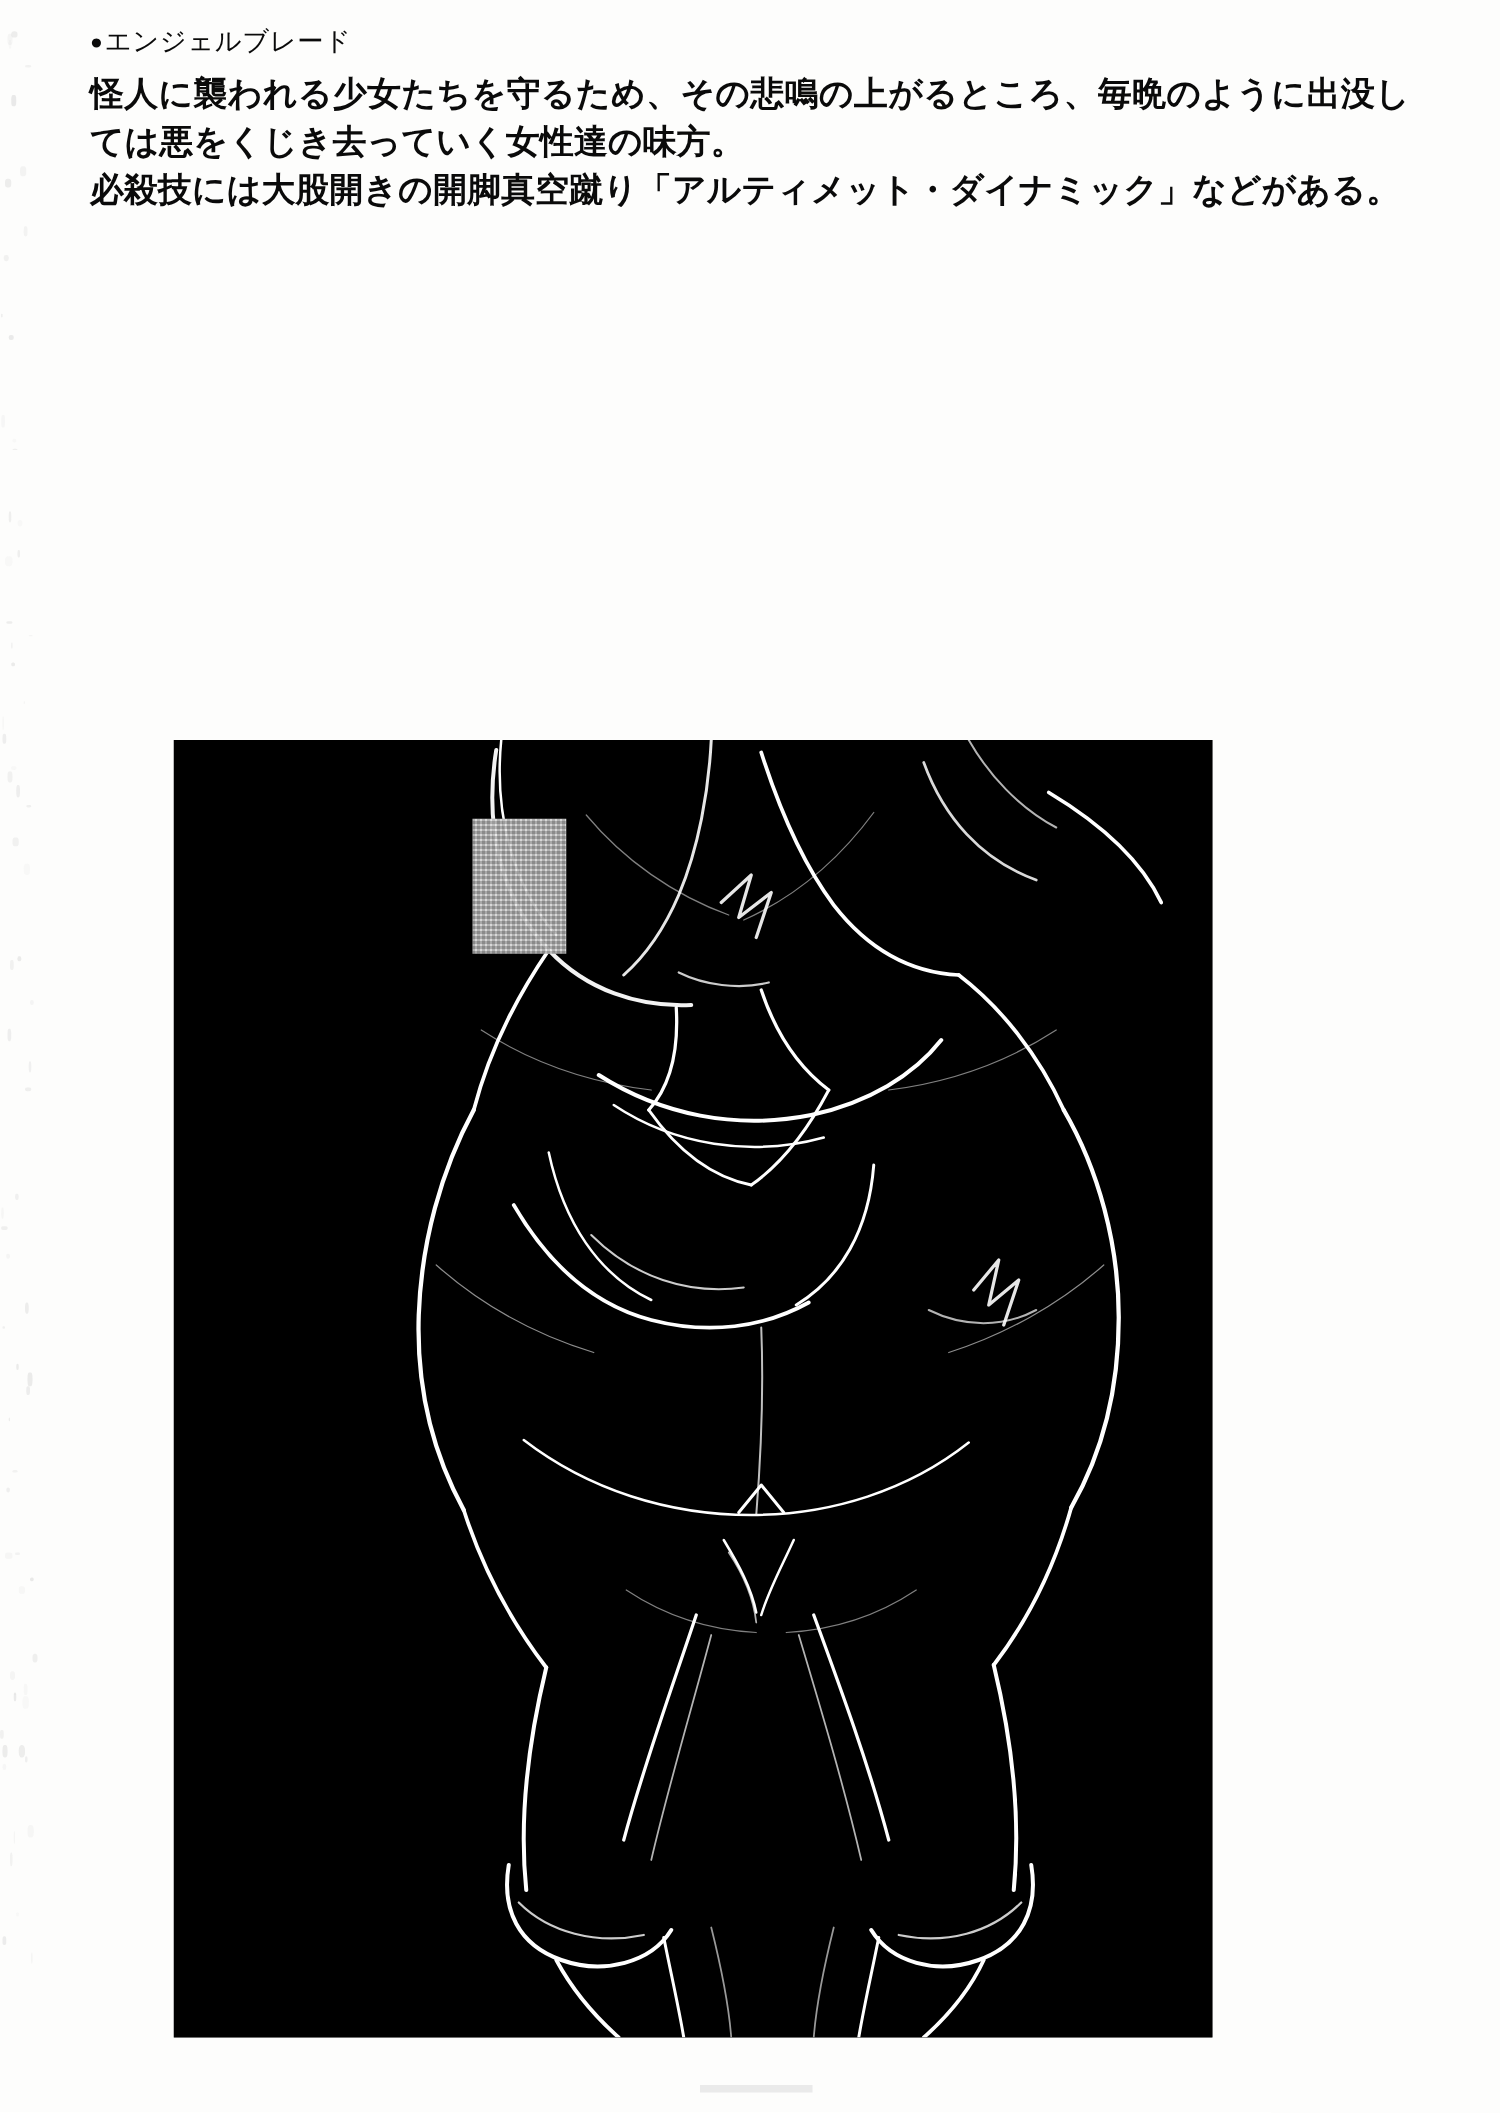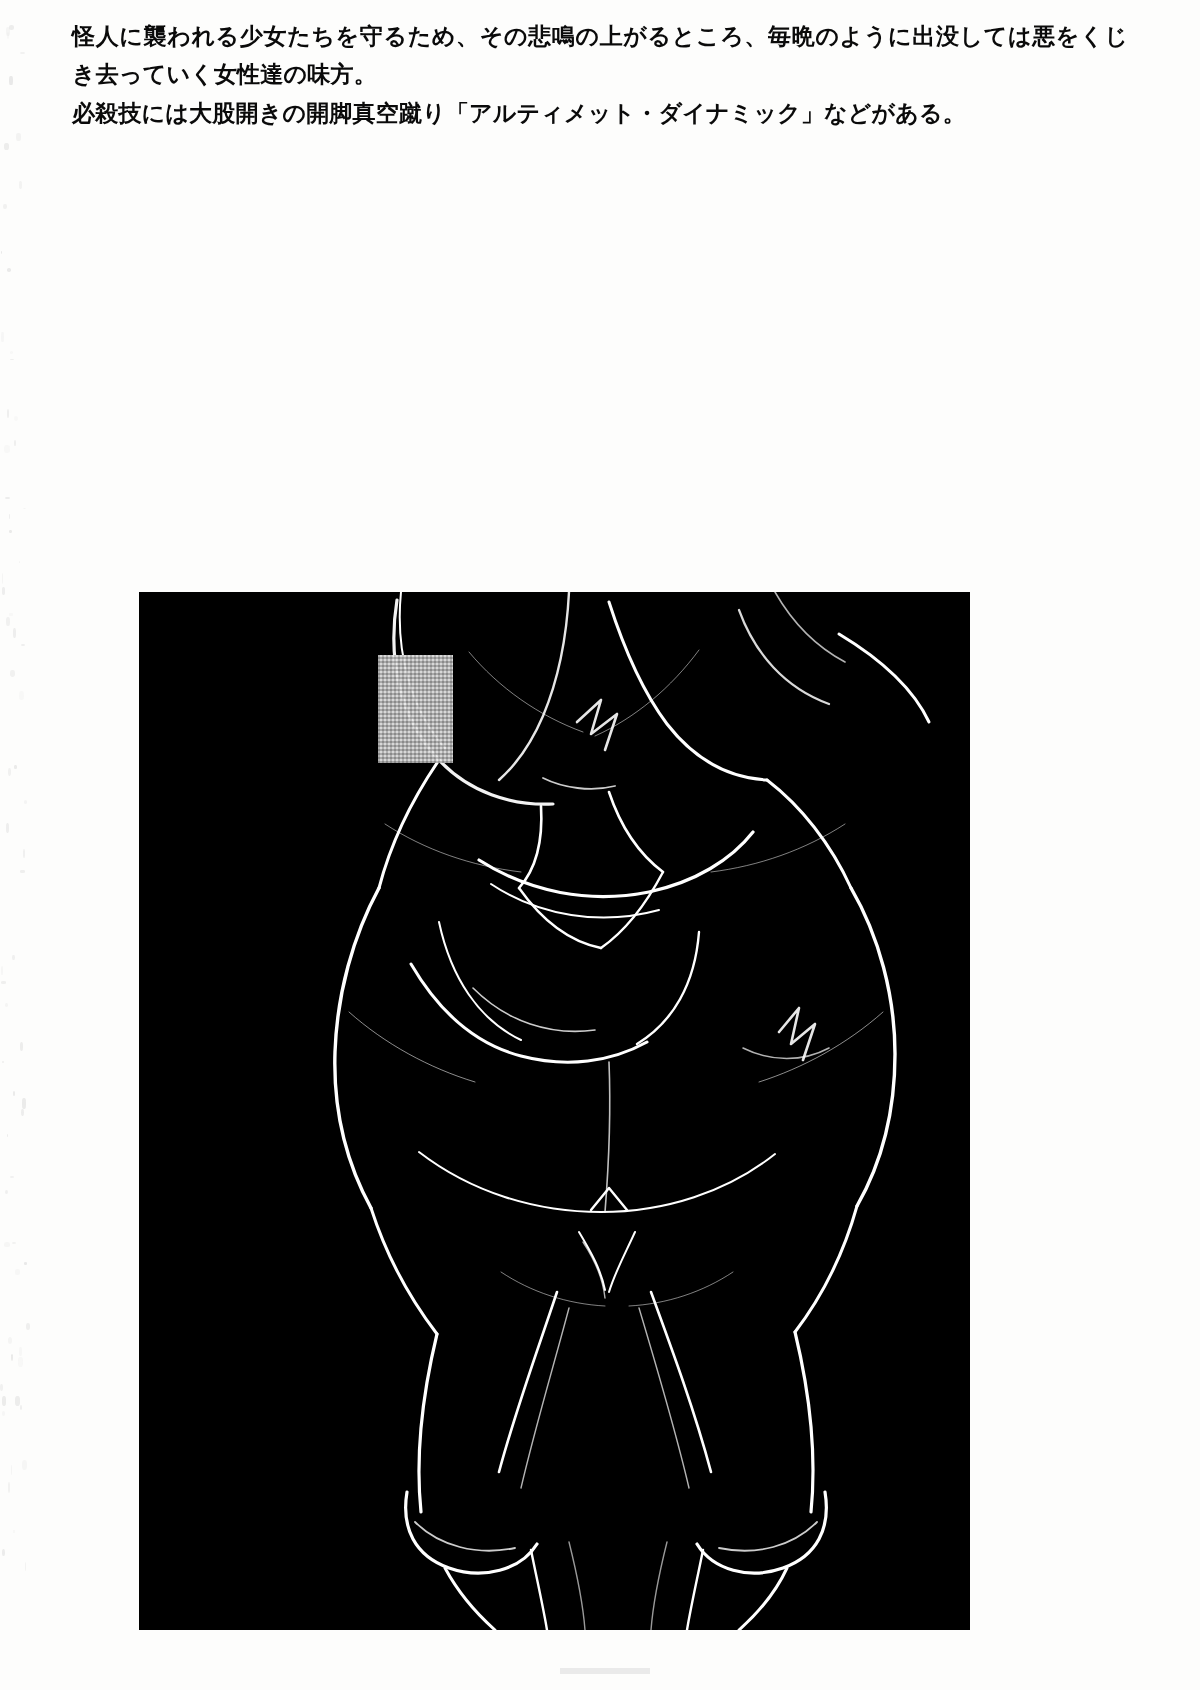--- a/index.html
+++ b/index.html
@@ -52,21 +52,21 @@
     font-weight: 400;
   }
   .heading .bullet {
     font-size: 17px;
     vertical-align: 1px;
     margin-right: 1px;
   }
 
   p.para {
     margin: 0 0 1px 0;
-    font-size: 23px;
+    font-size: 27px;
     line-height: 38px;
     letter-spacing: 0.2px;
     text-align: justify;
     text-justify: inter-character;
     font-weight: 600;
   }
   p.para.tight { margin-bottom: 12px; }
 
   
   .artwork {
@@ -176,20 +176,23 @@
     <i style="left:12.7px;top:1091.1px;width:2.6px;height:4.8px;opacity:0.60"></i>
     <i style="left:1.7px;top:1061.0px;width:2.2px;height:2.0px;opacity:0.44"></i>
     <i style="left:21.4px;top:1108.7px;width:2.6px;height:7.3px;opacity:0.50"></i>
     <i style="left:18.9px;top:691.0px;width:5.0px;height:8.8px;opacity:0.16"></i>
     <i style="left:25.2px;top:1562.2px;width:1.2px;height:8.8px;opacity:0.34"></i>
     <i style="left:1.4px;top:331.9px;width:2.4px;height:10.0px;opacity:0.21"></i>
   </div>
 
 <div class="content">
 
+  <h1 class="heading">
+    <span class="bullet">●</span><span>エンジェルブレード</span>
+  </h1>
 
   <p class="para">怪人に襲われる少女たちを守るため、その悲鳴の上がるところ、毎晩のように出没しては悪をくじき去っていく女性達の味方。</p>
   <p class="para tight">必殺技には大股開きの開脚真空蹴り「アルティメット・ダイナミック」などがある。</p>
 
 </div>
 
 <div class="artwork">
   <svg width="831" height="1038" viewBox="0 0 831 1038">
     <rect x="0" y="0" width="831" height="1038" fill="#000000"></rect>
     <g fill="none" stroke="#ffffff" stroke-linecap="round" stroke-linejoin="round">

